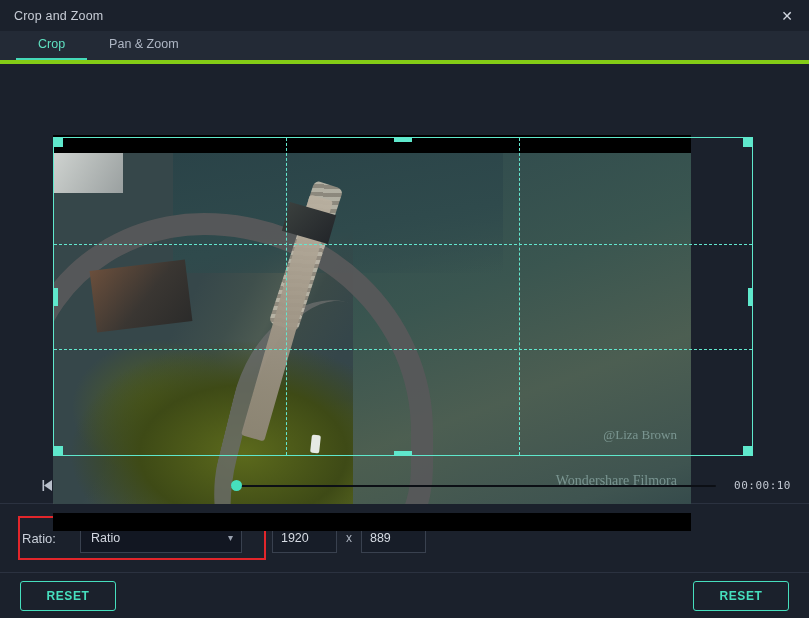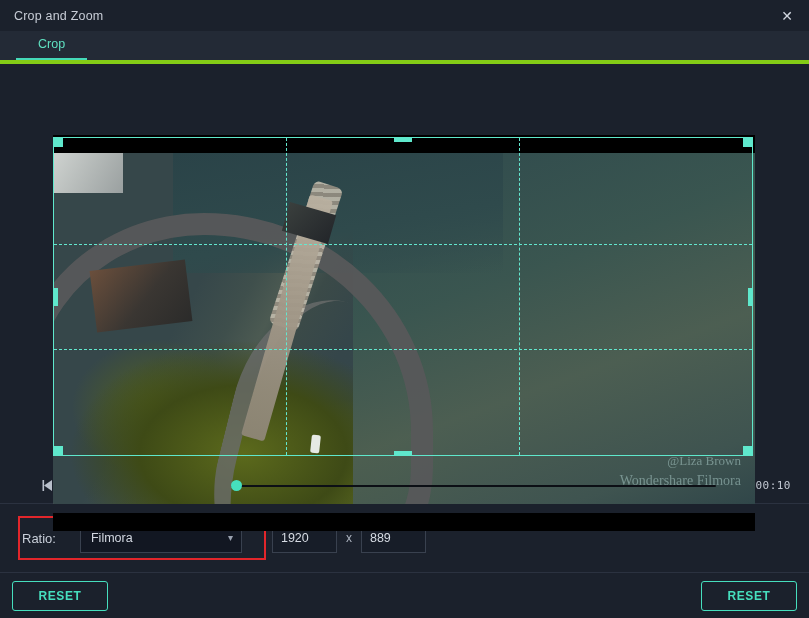--- a/index.html
+++ b/index.html
@@ -84,21 +84,21 @@
   
   .preview {
     flex: 0 0 404px;
     background: #1b212c;
     position: relative;
   }
   .video-frame {
     position: absolute;
     left: 53px;
     top: 71px;
-    width: 702px;
+    width: 638px;
     height: 396px;
     background: #000;
     overflow: hidden;
   }
   
   .scene {
     position: absolute;
     left: 0; top: 18px;
     width: 702px; height: 360px;
     background:
@@ -207,21 +207,21 @@
     right: 14px;
     bottom: 40px;
     text-align: right;
     z-index: 5;
     font-family: "Liberation Serif", serif;
     color: rgba(168, 200, 196, .55);
     line-height: 1.45;
     pointer-events: none;
   }
   .wm1 { font-size: 13px; }
-  .wm2 { font-size: 14px; }
+  .wm2 { font-size: 14px; margin-top: 26px; }
 
   
   .crop-overlay {
     position: absolute;
     left: 53px;
     top: 73px;
     width: 700px;
     height: 319px;
     z-index: 6;
     border: 1px solid #5fe8cc;
@@ -356,21 +356,21 @@
     margin: 0 9px;
   }
 
   
   .footer {
     flex: 1;
     background: #1b212c;
     border-top: 1px solid #2b3240;
     display: flex;
     align-items: center;
-    padding: 0 12px;
+    padding: 0 20px;
   }
   .btn {
     height: 30px;
     border-radius: 3px;
     font-size: 12px;
     font-weight: bold;
     letter-spacing: .6px;
     display: flex;
     align-items: center;
     justify-content: center;
@@ -402,20 +402,21 @@
 
 <div class="window">
 
   <div class="titlebar">
     <span class="titlebar-text">Crop and Zoom</span>
     <div class="close-btn">✕</div>
   </div>
 
   <div class="tabbar">
     <div class="tab active">Crop</div>
+    <div class="tab">Pan &amp; Zoom</div>
   </div>
 
   <div class="preview">
 
     <div class="video-frame">
       <div class="scene">
         <div class="water"></div>
         <div class="water2"></div>
         <div class="road"></div>
         <div class="road2"></div>
@@ -478,21 +479,21 @@
       <div class="slider-knob"></div>
     </div>
 
     <span class="time-label time-right">00:00:10</span>
   </div>
 
   <div class="ratio-row">
     <div class="red-box"></div>
     <span class="ratio-label">Ratio:</span>
     <div class="select">
-      <span>Filmora</span>
+      <span>Ratio</span>
       <span class="chev">▾</span>
     </div>
     <input class="dim-input dim-first" value="1920" style="">
     <span class="x-sep">x</span>
     <input class="dim-input" value="889" style="">
   </div>
 
   <div class="footer">
     <div class="btn btn-reset">RESET</div>
     <div class="spacer"></div>

